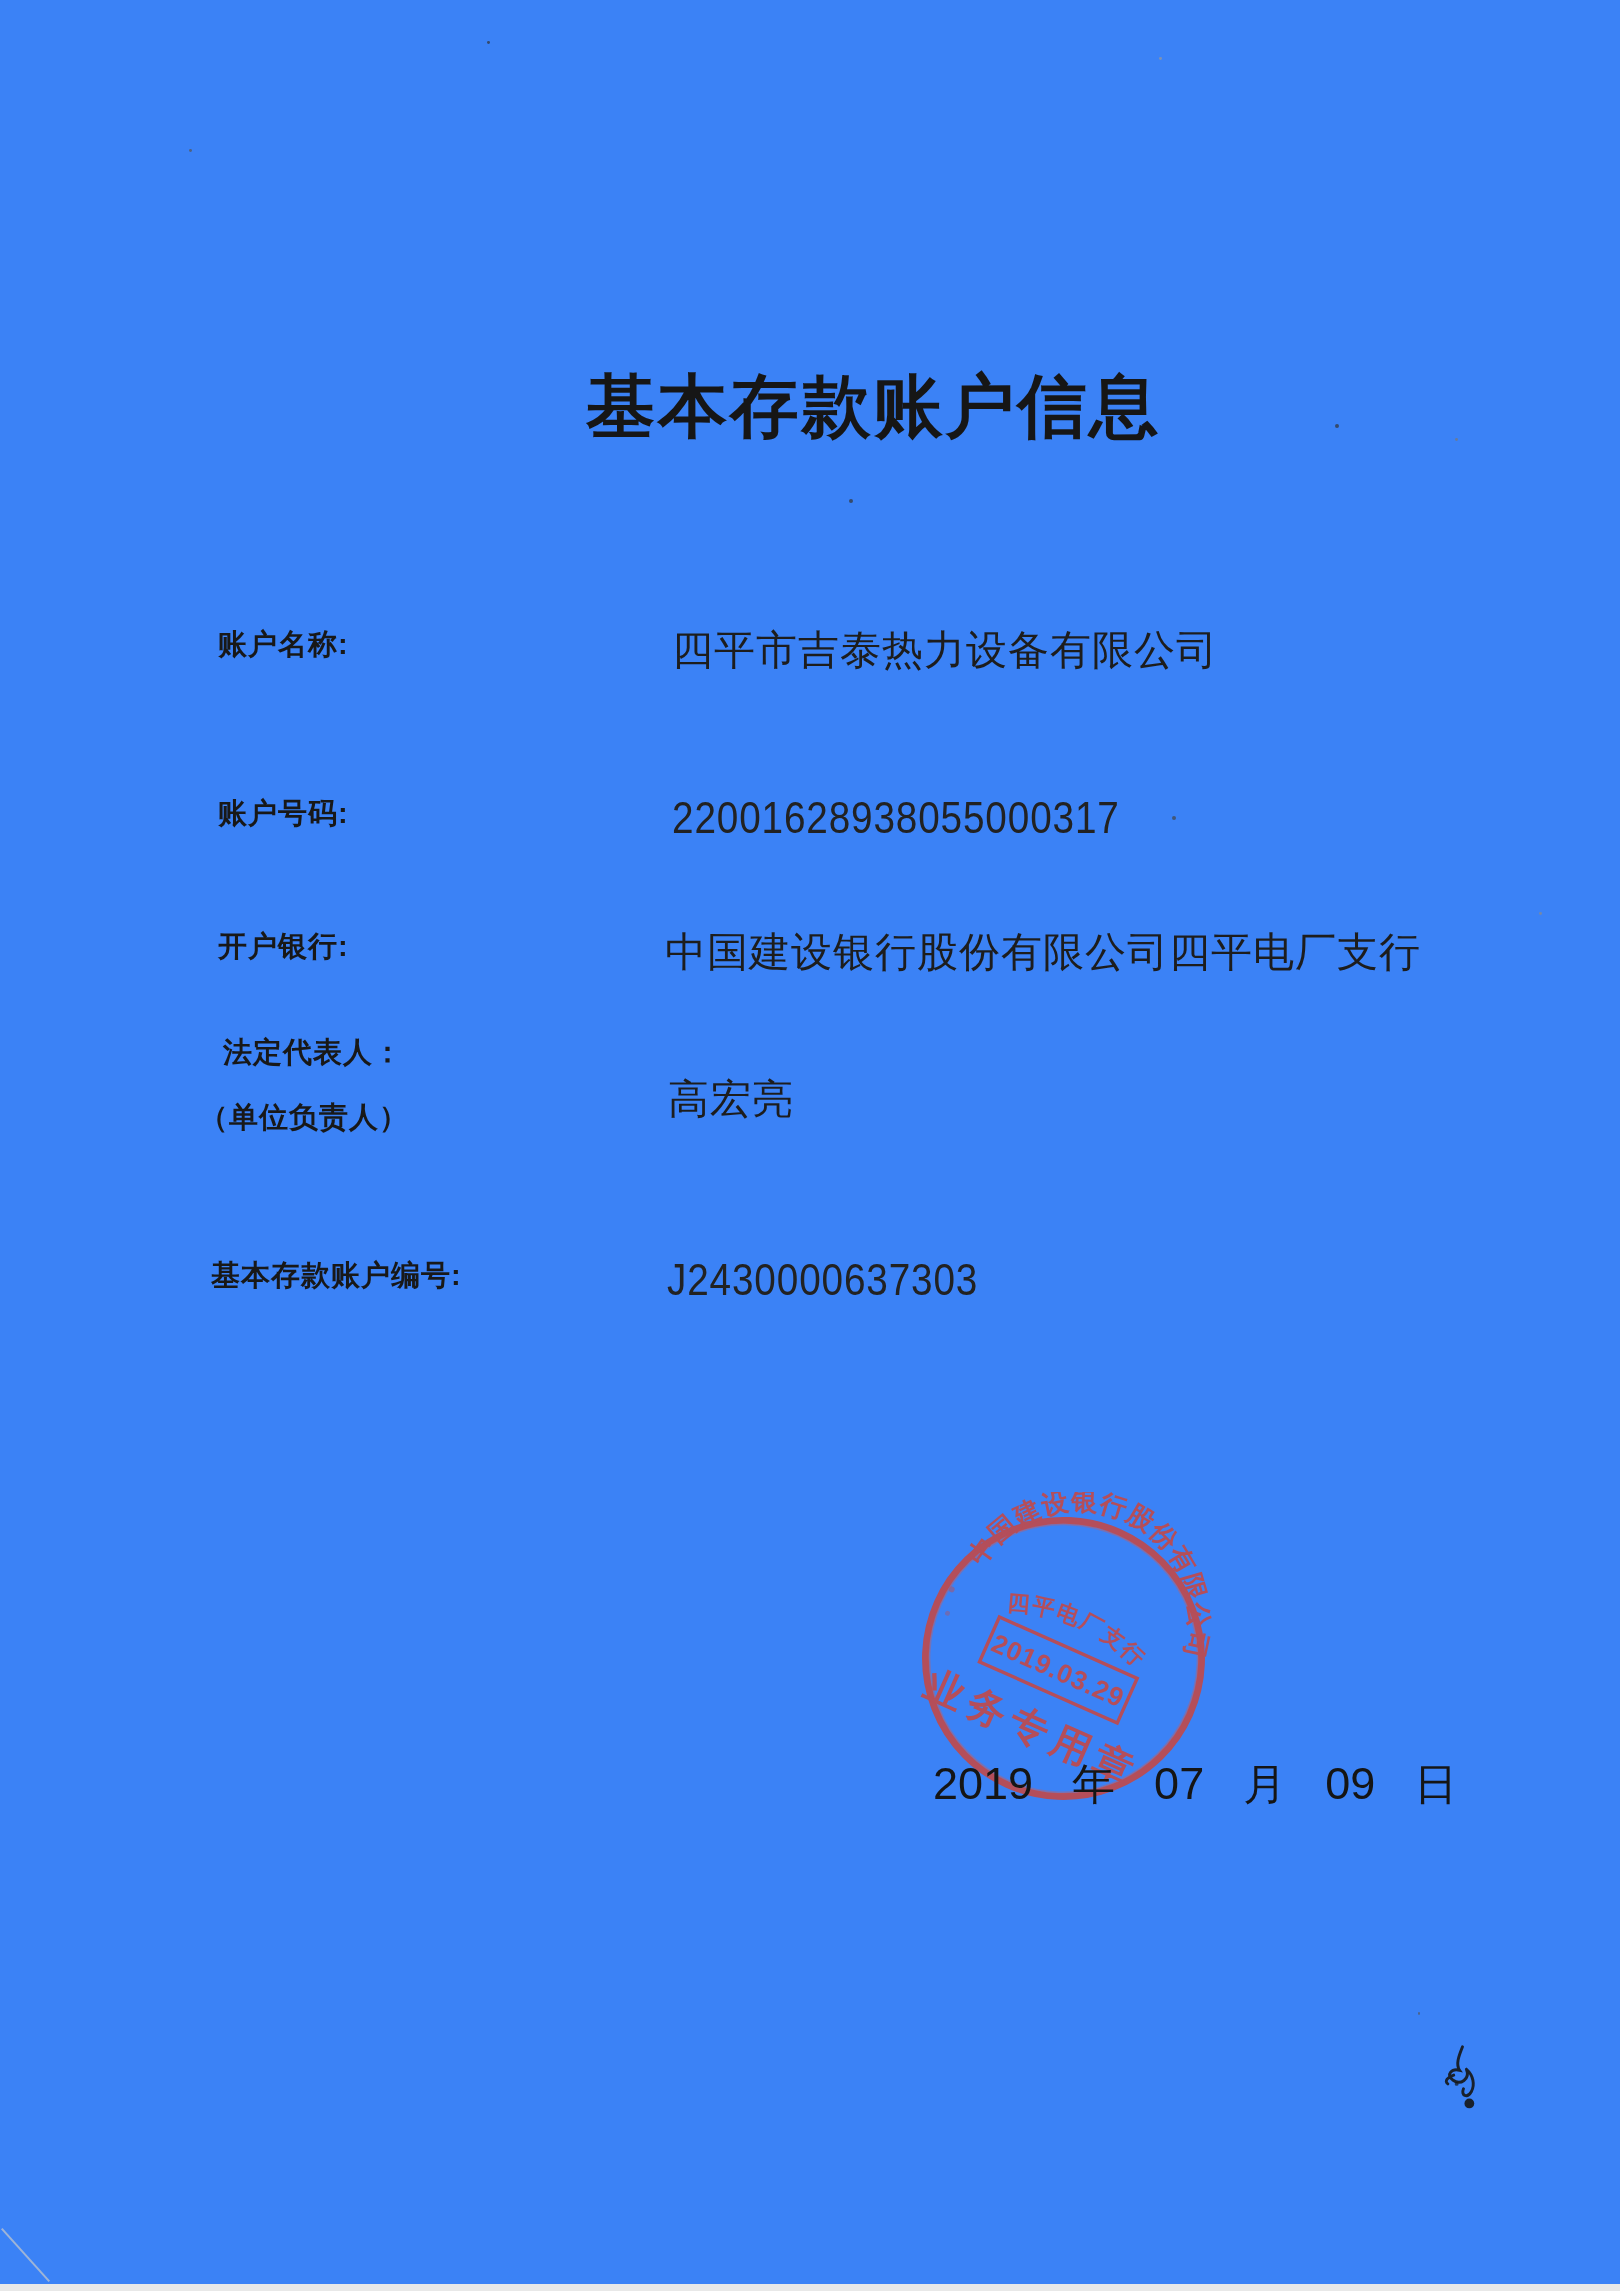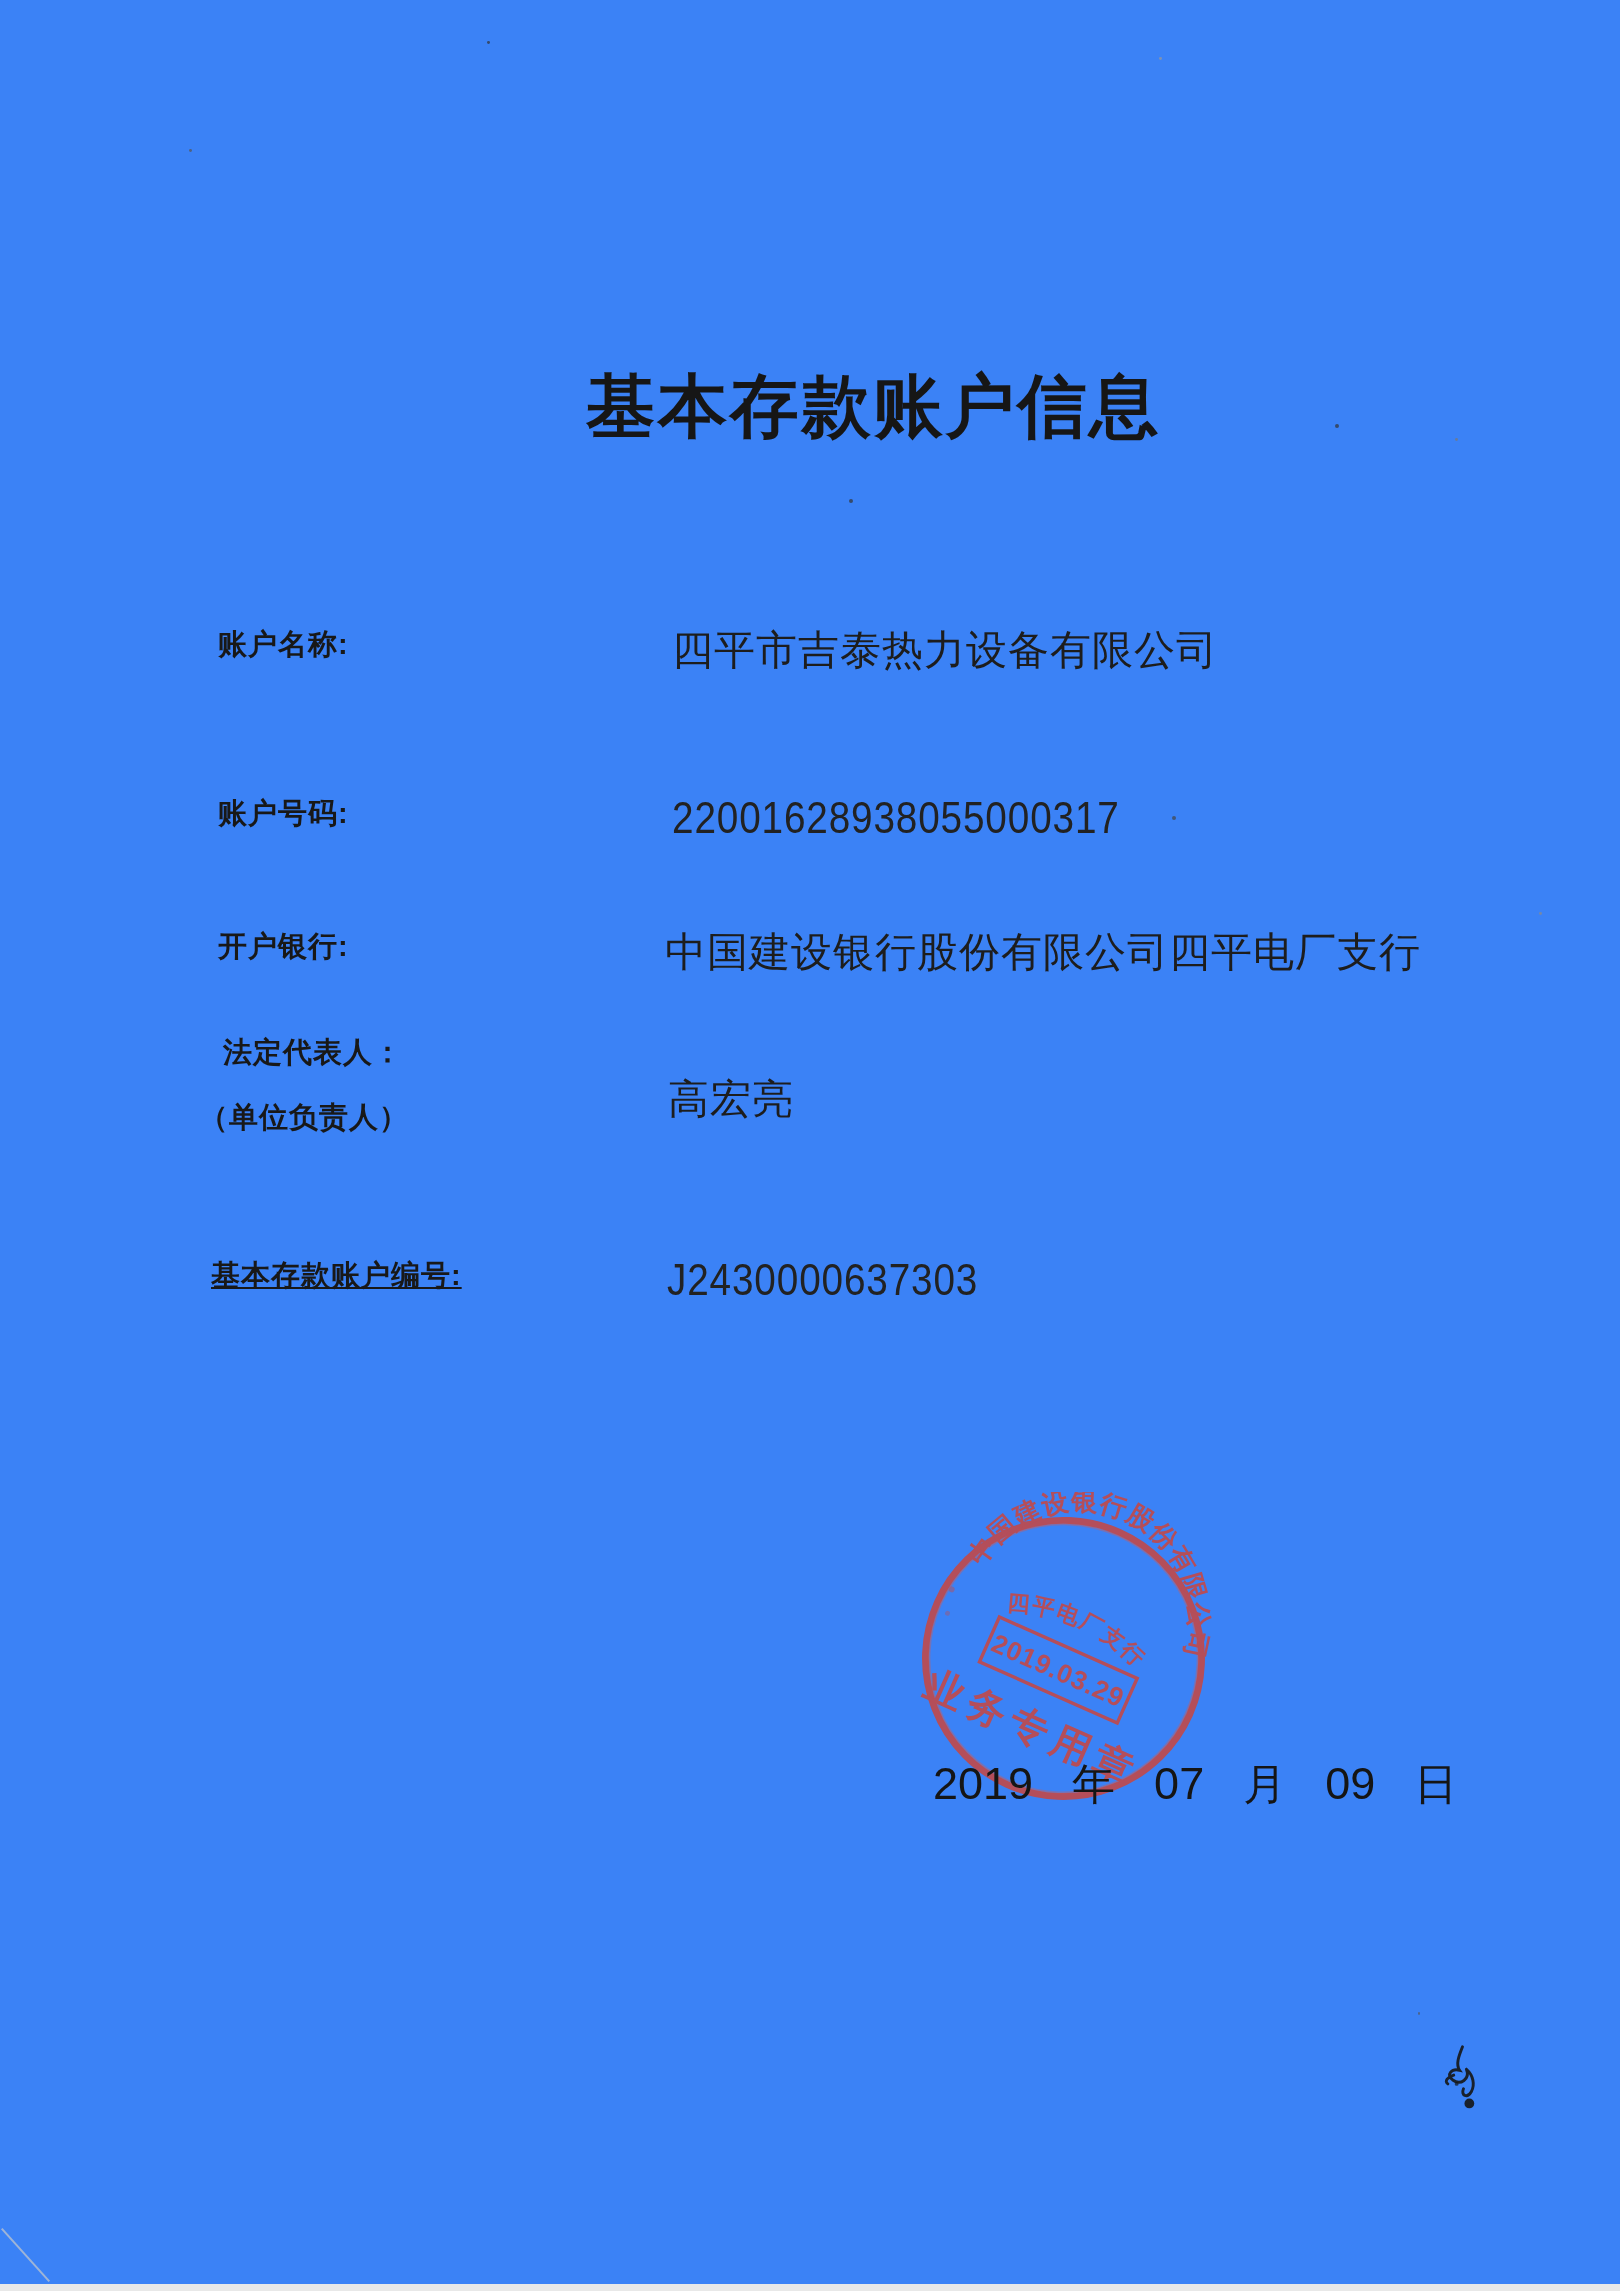--- a/index.html
+++ b/index.html
@@ -97,21 +97,21 @@
   <div class="field-label" style="left:218px;top:794px;">账户号码:</div>
   <div class="field-value numeric" style="left:672px;top:792px;">22001628938055000317</div>
 
   <div class="field-label" style="left:218px;top:927px;">开户银行:</div>
   <div class="field-value" style="left:665px;top:925px;text-align:center;">中国建设银行股份有限公司四平电厂支行</div>
 
   <div class="field-label" style="left:223px;top:1033px;">法定代表人：</div>
   <div class="field-label" style="left:199px;top:1098px;">（单位负责人）</div>
   <div class="field-value" style="left:668px;top:1072px;text-align:center;">高宏亮</div>
 
-  <div class="field-label" style="left:211px;top:1256px;text-decoration:underline;">基本存款账户编号:</div>
+  <div class="field-label" style="left:211px;top:1256px;">基本存款账户编号:</div>
   <div class="field-value numeric" style="left:667px;top:1254px;">J2430000637303</div>
 
   <div class="stamp-wrap">
     <svg width="327" height="327" viewBox="0 0 334 334">
       <defs>
         <path id="ringArc" d="M 54.5 146.5 A 113 113 0 1 1 277.5 146.5" fill="none"></path>
         <path id="branchArc" d="M 92 150 Q 166 118 242 150" fill="none"></path>
       </defs>
       <g transform="rotate(24 167 170)" opacity="0.82">
         <circle cx="167" cy="170" r="141" fill="none" stroke="#cf4338" stroke-width="7"></circle>

